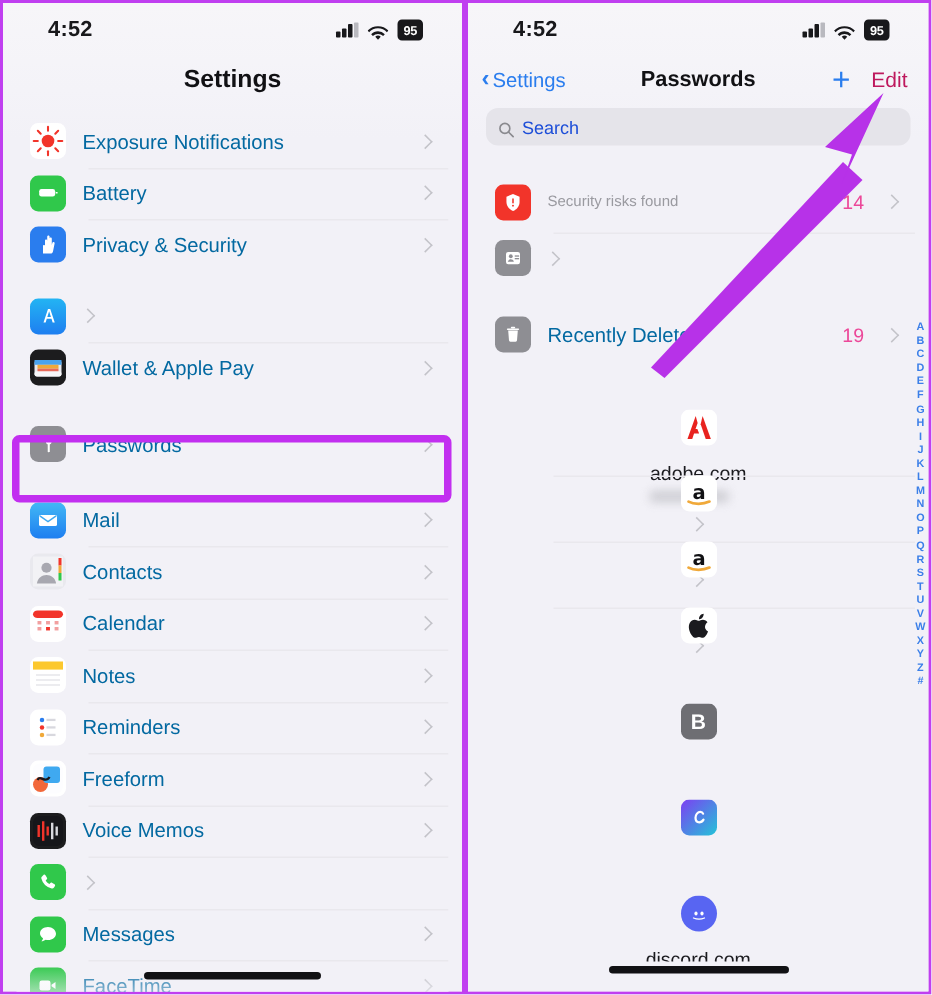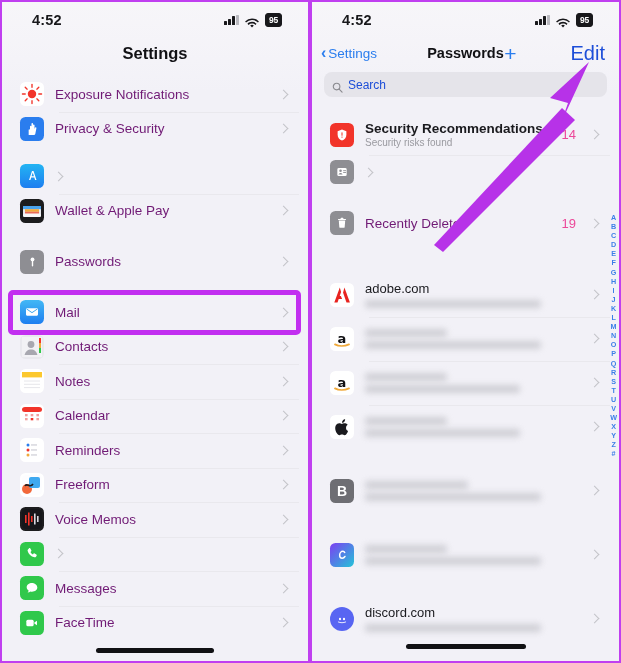--- a/index.html
+++ b/index.html
@@ -75,21 +75,21 @@
   .nav-back { display: flex; align-items: center; gap: 2px; color: #2a7dee; cursor: pointer; }
   .nav-back .chev { font-size: 16px; font-weight: bold; line-height: 1; }
   .nav-back .lbl { font-size: 13.5px; }
   .navbar-pw .title {
     position: absolute; left: 0; right: 0; text-align: center;
     font-size: 14.5px; font-weight: bold; color: #111114;
     pointer-events: none;
   }
   .nav-right { margin-left: auto; display: flex; align-items: center; gap: 14px; z-index:2;}
   .plus-btn { color: #2a7dee; font-size: 21px; line-height: 1; font-weight: 300; cursor: pointer; }
-  .edit-btn { color: #1d4ed8; font-size: 20px; cursor: pointer; margin-left: 40px; }
+  .edit-btn { color: #be185d; font-size: 14px; cursor: pointer; }
 
   
   .search-wrap { padding: 4px 12px 8px 12px; position: relative; }
   .search {
     height: 25px; border-radius: 8px;
     background: #e5e4ea;
     display: flex; align-items: center; gap: 5px;
     padding: 0 8px;
   }
   .search .mag { width: 11px; height: 11px; position: relative; flex: none; }
@@ -108,21 +108,21 @@
     gap: 11px;
     padding: 0 9px 0 9px;
     height: 34.5px;
     position: relative;
     cursor: pointer;
   }
   .row + .row::before {
     content: ""; position: absolute; left: 48px; right: 0; top: 0;
     height: 1px; background: #e9e8ed;
   }
-  .row .label { font-size: 13.5px; color: #701a75; flex: 1; }
+  .row .label { font-size: 13.5px; color: #0369a1; flex: 1; }
   .row .count { font-size: 13px; color: #ec4899; margin-right: 4px; }
   .chevron {
     width: 7px; height: 7px; flex: none;
     border-right: 1.6px solid #c3c3c9;
     border-top: 1.6px solid #c3c3c9;
     transform: rotate(45deg);
     margin-right: 3px;
   }
 
   
@@ -136,21 +136,21 @@
   
   .row.two { height: 41px; align-items: center; }
   .row.two .stack { flex: 1; display: flex; flex-direction: column; gap: 1px; }
   .row.two .stack .t1 { font-size: 13.5px; color: #1a1a1e; font-weight: bold; }
   .row.two .stack .t2 { font-size: 10px; color: #9a9aa0; }
 
   
   .sect { font-size: 10.5px; color: #9a9aa0; padding: 5px 0 3px 20px; font-weight: 500; }
 
   
-  .row.cred { height: 44px; }
+  .row.cred { height: 44px; flex-direction: column; }
   .cred .stack { flex: 1; display: flex; flex-direction: column; gap: 4px; }
   .blur-line {
     height: 8px; border-radius: 3px;
     background: #c9c9cf;
     filter: blur(3.2px);
     opacity: .85;
   }
   .blur-line.w1 { width: 48%; }
   .blur-line.w2 { width: 82%; }
   .blur-line.w3 { width: 38%; }
@@ -247,20 +247,30 @@
                 <path d="M17.3 17.3l2.1 2.1"></path>
                 <path d="M19.4 4.6l-2.1 2.1"></path>
                 <path d="M6.7 17.3l-2.1 2.1"></path>
               </g>
             </svg>
         </span>
         <span class="label">Exposure Notifications</span>
         <span class="chevron"></span>
       </div>
       <div class="row">
+        <span class="tile" style="background:#30c84b;">
+          <svg viewBox="0 0 24 24" width="17" height="17">
+              <rect x="3" y="8.5" width="15" height="7" rx="2.2" fill="#fff"></rect>
+              <path d="M18.5 11.2h1.8v1.6h-1.8z" fill="#fff"></path>
+            </svg>
+        </span>
+        <span class="label">Battery</span>
+        <span class="chevron"></span>
+      </div>
+      <div class="row">
         <span class="tile" style="background:#2a7dee;">
           <svg viewBox="0 0 24 24" width="16" height="16">
               <path d="M7 21v-7.5c0-.6.4-1 1-1s1 .4 1 1V8.2c0-.7.5-1.2 1.1-1.2s1.1.5 1.1 1.2v4.1V4.3c0-.7.5-1.3 1.2-1.3s1.2.6 1.2 1.3v8V6.3c0-.7.5-1.2 1.1-1.2s1.1.5 1.1 1.2v6.2l.6-2.2c.2-.6.8-1 1.4-.8.6.2.9.8.8 1.4L17 19c-.5 1.7-1.4 2-2.6 2z" fill="#fff"></path>
             </svg>
         </span>
         <span class="label">Privacy &amp; Security</span>
         <span class="chevron"></span>
       </div>
     </div>
 
@@ -323,53 +333,53 @@
           <svg viewBox="0 0 24 24" width="24" height="24">
               <rect x="2" y="2" width="20" height="20" fill="#f2f2f5"></rect>
               <circle cx="11" cy="9.5" r="3.4" fill="#a8a8b0"></circle>
               <path d="M4.6 20c.6-3.6 3.3-5.6 6.4-5.6s5.8 2 6.4 5.6z" fill="#a8a8b0"></path>
               <rect x="19" y="3" width="2" height="5" fill="#f2342a"></rect>
               <rect x="19" y="8" width="2" height="5" fill="#f0a93a"></rect>
               <rect x="19" y="13" width="2" height="5" fill="#30c84b"></rect>
             </svg>
         </span>
         <span class="label">Contacts</span>
-        <span class="chevron"></span>
-      </div>
-      <div class="row">
-        <span class="tile" style="background:#fff;">
-          <svg viewBox="0 0 24 24" width="24" height="24">
-              <rect x="2" y="3" width="20" height="18" rx="2.5" fill="#fff"></rect>
-              <rect x="2" y="3" width="20" height="5.4" fill="#fcc82e"></rect>
-              <g stroke="#e6e6ea" stroke-width="1">
-                <path d="M4 12h16"></path>
-                <path d="M4 15.3h16"></path>
-                <path d="M4 18.6h16"></path>
-              </g>
-            </svg>
-        </span>
-        <span class="label">Notes</span>
         <span class="chevron"></span>
       </div>
       <div class="row">
         <span class="tile" style="background:#ffffff;">
           <svg viewBox="0 0 24 24" width="24" height="24">
               <rect x="2" y="3" width="20" height="18" rx="3" fill="#fff"></rect>
               <rect x="2" y="3" width="20" height="5" rx="3" fill="#f2342a"></rect>
               <g fill="#f2a0a0">
                 <rect x="5" y="10" width="2.6" height="2.3"></rect>
                 <rect x="10.7" y="10" width="2.6" height="2.3"></rect>
                 <rect x="16.4" y="10" width="2.6" height="2.3"></rect>
                 <rect x="5" y="14" width="2.6" height="2.3"></rect>
                 <rect x="10.7" y="14" width="2.6" height="2.3" fill="#f2342a"></rect>
                 <rect x="16.4" y="14" width="2.6" height="2.3"></rect>
               </g>
             </svg>
         </span>
         <span class="label">Calendar</span>
+        <span class="chevron"></span>
+      </div>
+      <div class="row">
+        <span class="tile" style="background:#fff;">
+          <svg viewBox="0 0 24 24" width="24" height="24">
+              <rect x="2" y="3" width="20" height="18" rx="2.5" fill="#fff"></rect>
+              <rect x="2" y="3" width="20" height="5.4" fill="#fcc82e"></rect>
+              <g stroke="#e6e6ea" stroke-width="1">
+                <path d="M4 12h16"></path>
+                <path d="M4 15.3h16"></path>
+                <path d="M4 18.6h16"></path>
+              </g>
+            </svg>
+        </span>
+        <span class="label">Notes</span>
         <span class="chevron"></span>
       </div>
       <div class="row">
         <span class="tile" style="background:#fff;">
           <svg viewBox="0 0 24 24" width="24" height="24">
               <rect x="2" y="2" width="20" height="20" rx="4.5" fill="#fff"></rect>
               <circle cx="8" cy="7" r="1.5" fill="#2a7dee"></circle>
               <circle cx="8" cy="12" r="1.5" fill="#f2342a"></circle>
               <circle cx="8" cy="17" r="1.5" fill="#f0a93a"></circle>
               <rect x="11" y="6.2" width="6" height="1.5" fill="#d8d8de"></rect>
@@ -497,21 +507,20 @@
     <div class="group">
       <div class="row two">
         <span class="tile" style="background:#f2342a;">
           <svg viewBox="0 0 24 24" width="14" height="14">
               <path d="M12 2.4 4.5 5.4v6c0 4.6 3.2 8.9 7.5 10.2 4.3-1.3 7.5-5.6 7.5-10.2v-6z" fill="#fff"></path>
               <rect x="11.1" y="7.2" width="1.8" height="6" rx=".9" fill="#f2342a"></rect>
               <circle cx="12" cy="15.6" r="1.1" fill="#f2342a"></circle>
             </svg>
         </span>
         <span class="stack">
-          <span class="t1">Security Recommendations</span>
           <span class="t2">Security risks found</span>
         </span>
         <span class="count">14</span>
         <span class="chevron"></span>
       </div>
       <div class="row">
         <span class="tile" style="background:#8e8e93;">
           <svg viewBox="0 0 24 24" width="14" height="14">
               <rect x="4" y="5" width="16" height="14" rx="2.5" fill="#fff"></rect>
               <circle cx="9.5" cy="10" r="2.2" fill="#8e8e93"></circle>

